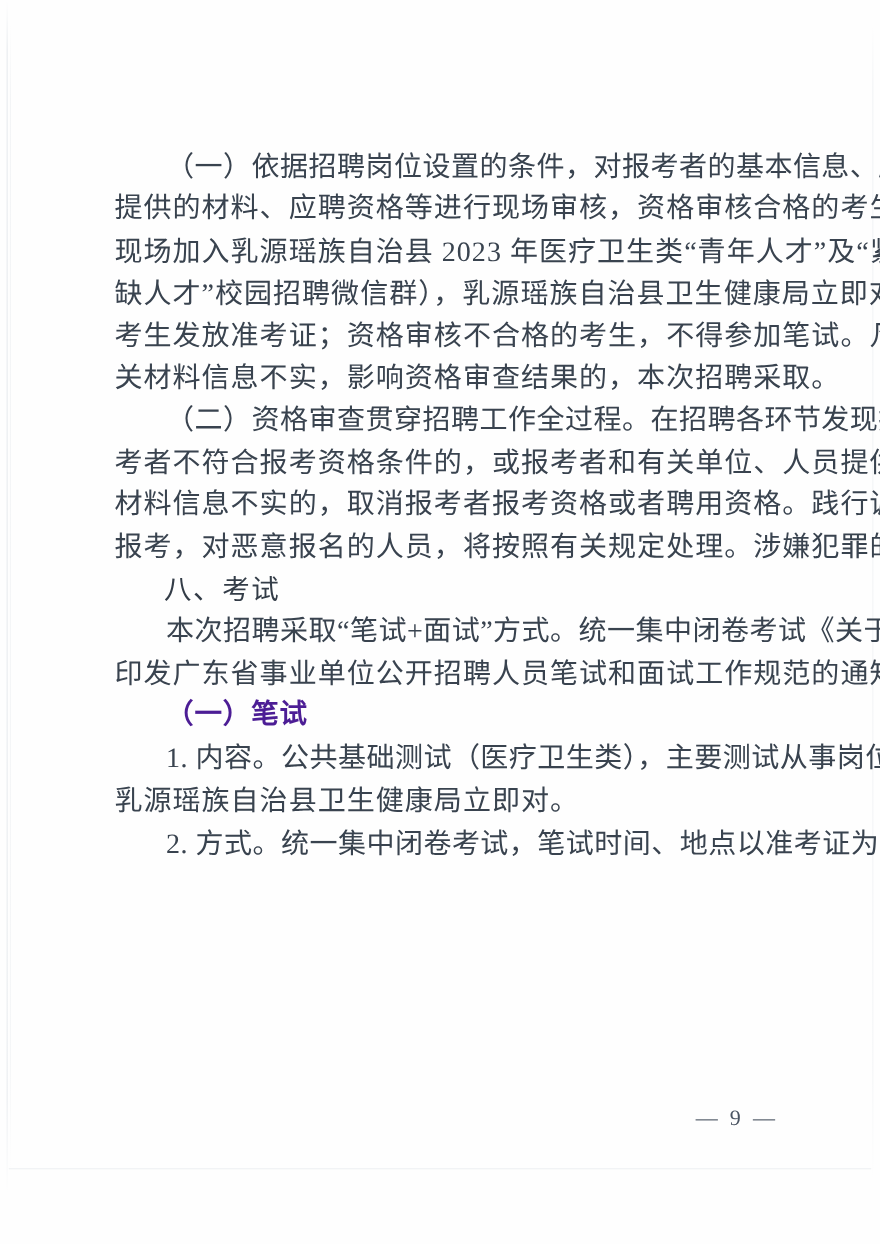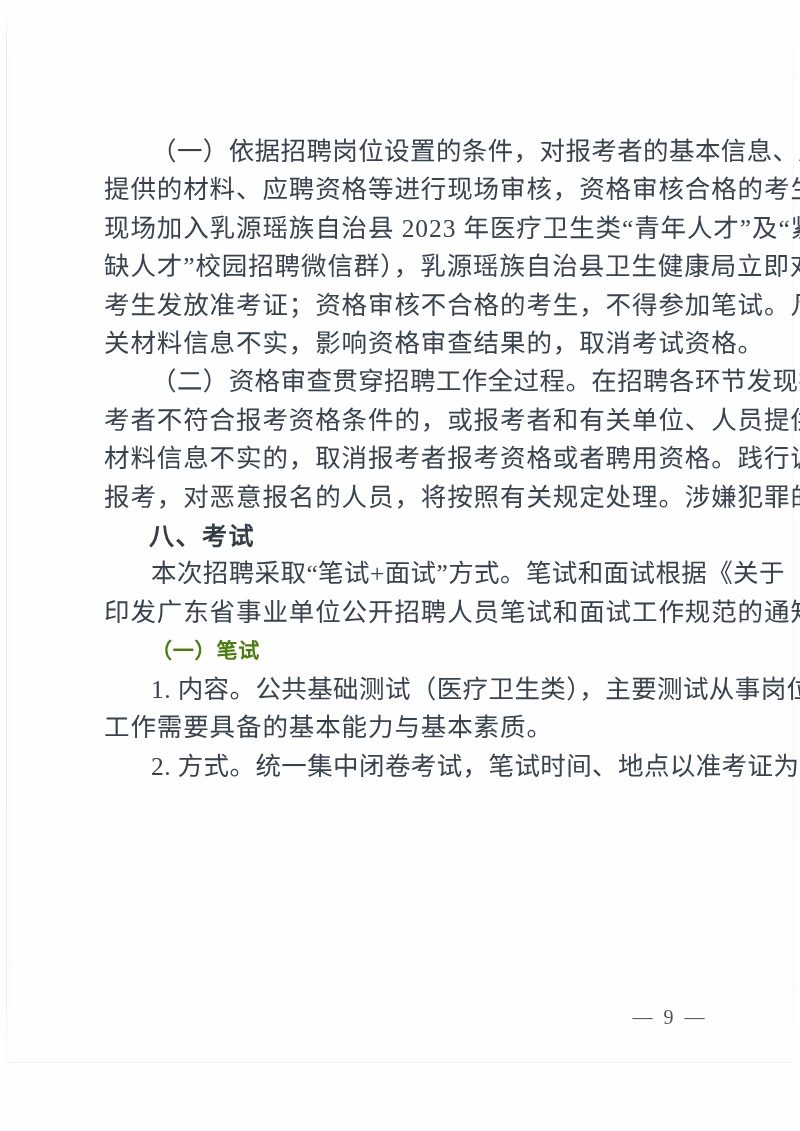--- a/index.html
+++ b/index.html
@@ -70,34 +70,34 @@
   }
 
   
   .line.indent {
     text-indent: 47px;
   }
 
   
   .line.heading-hei {
     font-family: "Liberation Sans", "DejaVu Sans", sans-serif;
-    font-weight: bold;
+    font-weight: normal;
     font-size: 25px;
     letter-spacing: 1.5px;
     text-indent: 45px;
     color: #333c47;
   }
 
   
   .line.heading-kai {
     font-weight: bold;
-    font-size: 21px;
+    font-size: 25px;
     letter-spacing: 0.8px;
     text-indent: 47px;
-    color: #4d7c0f;
+    color: #4c1d95;
   }
 
   
   .j1 { transform: translateY(0.4px); }
   .j2 { transform: translateY(-0.3px); }
   .j3 { transform: translateY(0.25px); }
   .j4 { transform: translateY(-0.45px); }
 
   
   .page-footer {
@@ -128,36 +128,36 @@
   <div class="scan-edge left2"></div>
   <div class="scan-edge right"></div>
   <div class="scan-hline" style="top:1062px;"></div>
 
   <div class="body-text">
     <div class="line indent j1">（一）依据招聘岗位设置的条件，对报考者的基本信息、所</div>
     <div class="line body j2">提供的材料、应聘资格等进行现场审核，资格审核合格的考生(需</div>
     <div class="line body j3">现场加入乳源瑶族自治县 2023 年医疗卫生类“青年人才”及“紧</div>
     <div class="line body j1">缺人才”校园招聘微信群），乳源瑶族自治县卫生健康局立即对</div>
     <div class="line body j4">考生发放准考证；资格审核不合格的考生，不得参加笔试。凡有</div>
-    <div class="line body j2">关材料信息不实，影响资格审查结果的，取消考试资格。</div>
+    <div class="line body j2">关材料信息不实，影响资格审查结果的，本次招聘采取。</div>
 
     <div class="line indent j3">（二）资格审查贯穿招聘工作全过程。在招聘各环节发现报</div>
     <div class="line body j1">考者不符合报考资格条件的，或报考者和有关单位、人员提供的</div>
     <div class="line body j4">材料信息不实的，取消报考者报考资格或者聘用资格。践行诚信</div>
     <div class="line body j2">报考，对恶意报名的人员，将按照有关规定处理。涉嫌犯罪的，</div>
 
     <div class="line heading-hei j1">八、考试</div>
 
-    <div class="line indent j2">本次招聘采取“笔试+面试”方式。笔试和面试根据《关于</div>
+    <div class="line indent j2">本次招聘采取“笔试+面试”方式。统一集中闭卷考试《关于</div>
     <div class="line body j3">印发广东省事业单位公开招聘人员笔试和面试工作规范的通知》</div>
 
     <div class="line heading-kai j4">（一）笔试</div>
 
     <div class="line indent j2">1. 内容。公共基础测试（医疗卫生类），主要测试从事岗位</div>
-    <div class="line body j3">工作需要具备的基本能力与基本素质。</div>
+    <div class="line body j3">乳源瑶族自治县卫生健康局立即对。</div>
 
     <div class="line indent j1">2. 方式。统一集中闭卷考试，笔试时间、地点以准考证为准。</div>
   </div>
 
   <div class="page-footer">
     <span class="page-number">— 9 —</span>
   </div>
 
 </div>
 

